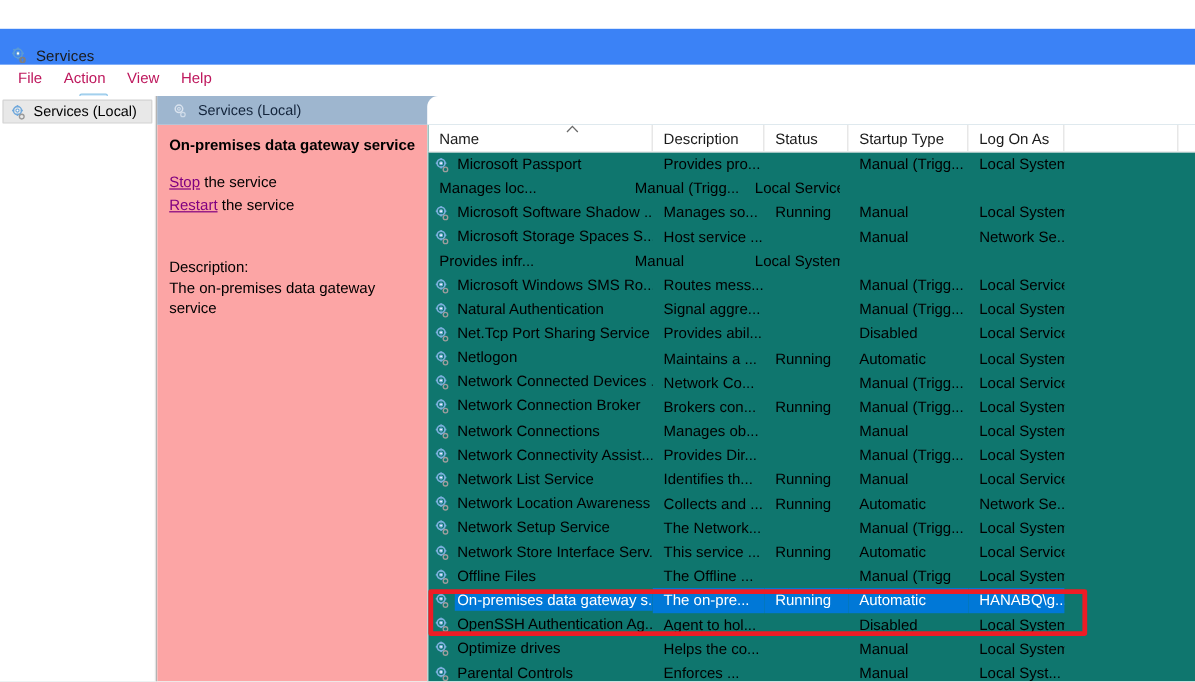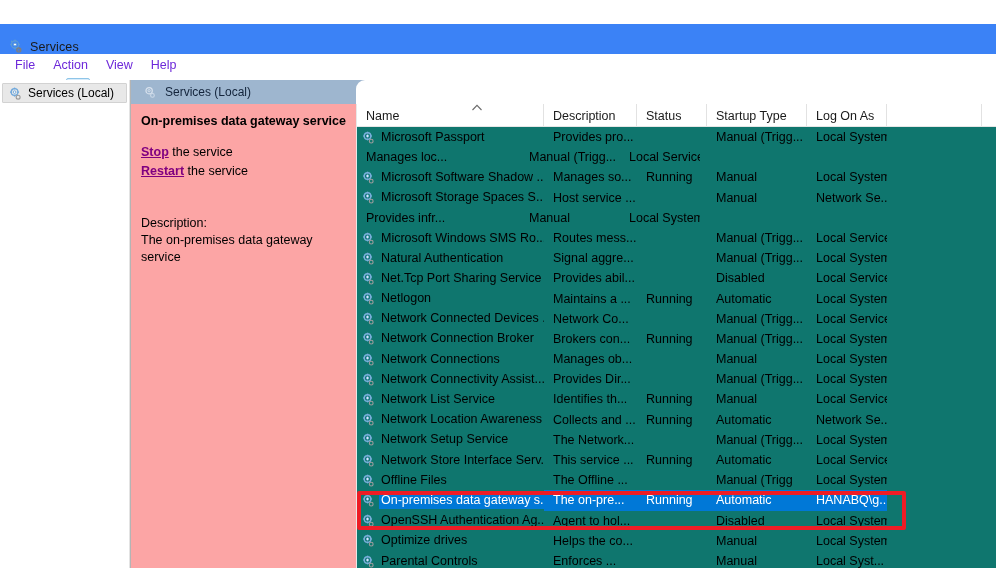--- a/index.html
+++ b/index.html
@@ -42,21 +42,21 @@
   
   .menubar {
     height: 22px;
     display: flex;
     align-items: center;
     padding-left: 6px;
     background: #ffffff;
   }
   .menubar .menu-item {
     font-size: 12.5px;
-    color: #6d28d9;
+    color: #be185d;
     padding: 2px 9px;
     cursor: default;
     white-space: nowrap;
   }
 
   
   .toolbar {
     height: 27px;
     display: flex;
     align-items: center;
@@ -177,21 +177,20 @@
   }
   .details .action-line {
     font-size: 12.5px;
     line-height: 19px;
     color: #000;
   }
   .details .action-link {
     color: #800080;
     text-decoration: underline;
     cursor: pointer;
-    font-weight: bold;
   }
   .details .desc-head {
     font-size: 12.5px;
     color: #000;
     margin-top: 34px;
     line-height: 17px;
   }
   .details .desc-text {
     font-size: 12.5px;
     color: #000;

